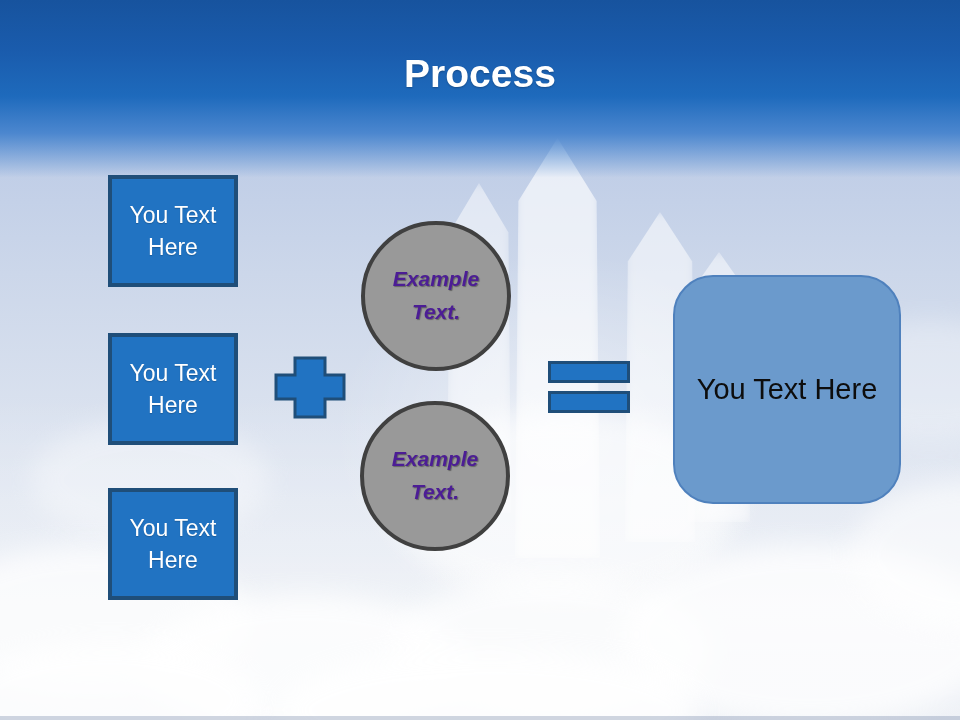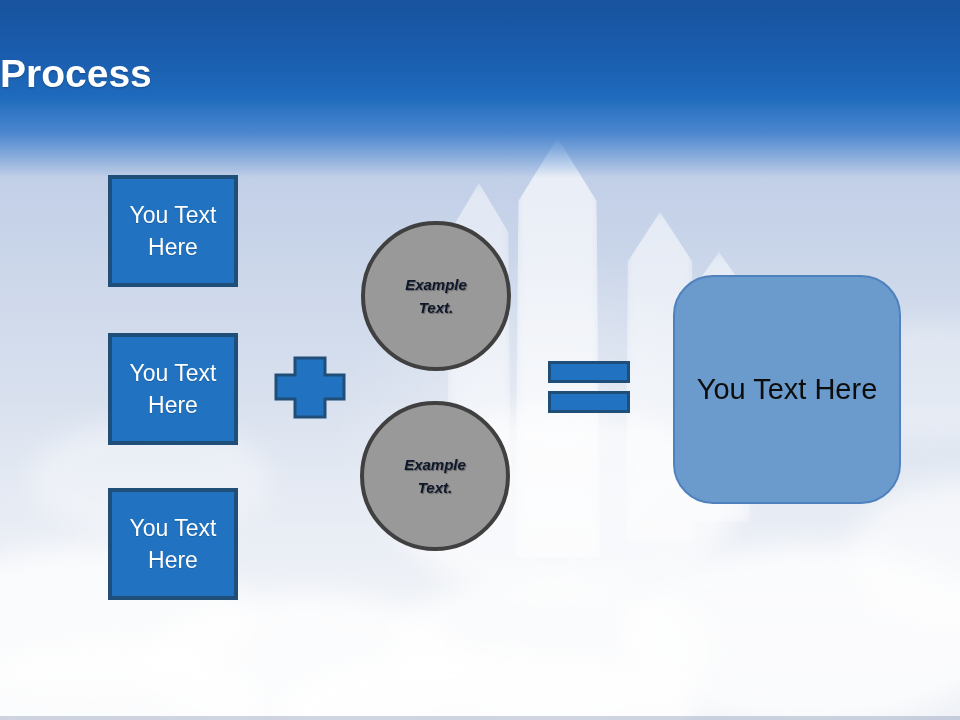--- a/index.html
+++ b/index.html
@@ -18,41 +18,40 @@
   
   .header{
     position:absolute;left:0;top:0;width:100%;height:185px;z-index:2;
     background:linear-gradient(180deg,#17539e 0%,#1a5cad 28%,#1e6abc 52%,#4c87cf 72%,rgba(189,205,232,0) 96%);
   }
   .title{
     position:absolute;left:0;top:52px;width:100%;margin:0;
     display:flex;justify-content:center;align-items:baseline;gap:10px;
     color:#ffffff;font-size:39px;line-height:44px;font-weight:400;
     text-shadow:0 1px 2px rgba(0,0,0,.25);
-    flex-direction:column;
   }
   .title .t-bold{font-weight:700;}
   
   .sq{
     position:absolute;left:108px;width:130px;height:112px;box-sizing:border-box;
     background:#2173c2;border:4px solid #1f4e79;z-index:5;
     display:flex;align-items:center;justify-content:center;text-align:center;
     color:#ffffff;font-size:23px;line-height:1.4;
     text-shadow:0 1px 1px rgba(0,0,0,.2);
   }
   .sq1{top:175px;} .sq2{top:333px;} .sq3{top:488px;}
   .sq span{display:block;width:112px;}
   .plus{position:absolute;left:274px;top:356px;z-index:5;}
   .eq{position:absolute;left:548px;top:361px;z-index:5;}
   .eq-bar{width:82px;height:22px;box-sizing:border-box;background:#2173c2;border:3px solid #1f4e79;margin-bottom:8px;}
   .circle{
     position:absolute;width:150px;height:150px;box-sizing:border-box;border-radius:50%;
     background:#999999;border:4px solid #404040;z-index:5;
     display:flex;align-items:center;justify-content:center;text-align:center;
-    color:#0f172a;font-size:15px;font-weight:700;font-style:italic;line-height:1.55;
+    color:#4c1d95;font-size:21px;font-weight:700;font-style:italic;line-height:1.55;
     text-shadow:1px 1px 1px rgba(0,0,0,.35);
   }
   .c1{left:361px;top:221px;} .c2{left:360px;top:401px;}
   .circle span{display:block;width:92px;}
   .result{
     position:absolute;left:673px;top:275px;width:228px;height:229px;box-sizing:border-box;
     background:#6b9acc;border:2px solid #4f81bd;border-radius:40px;z-index:5;
     display:flex;align-items:center;justify-content:center;text-align:center;
     color:#0d0d0d;font-size:29px;
   }

